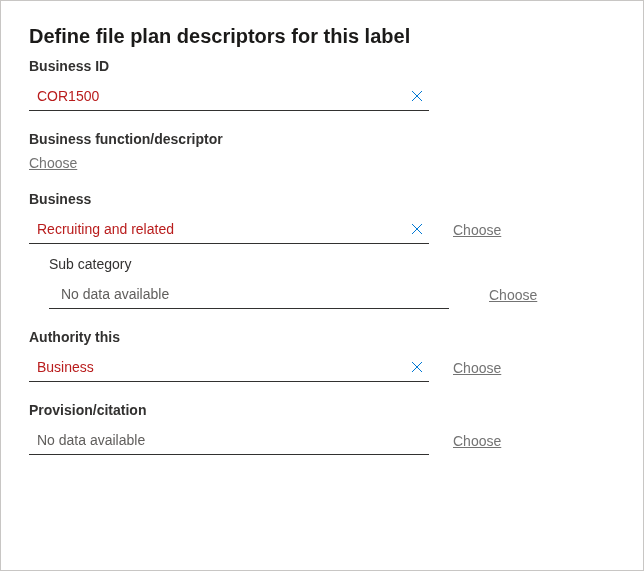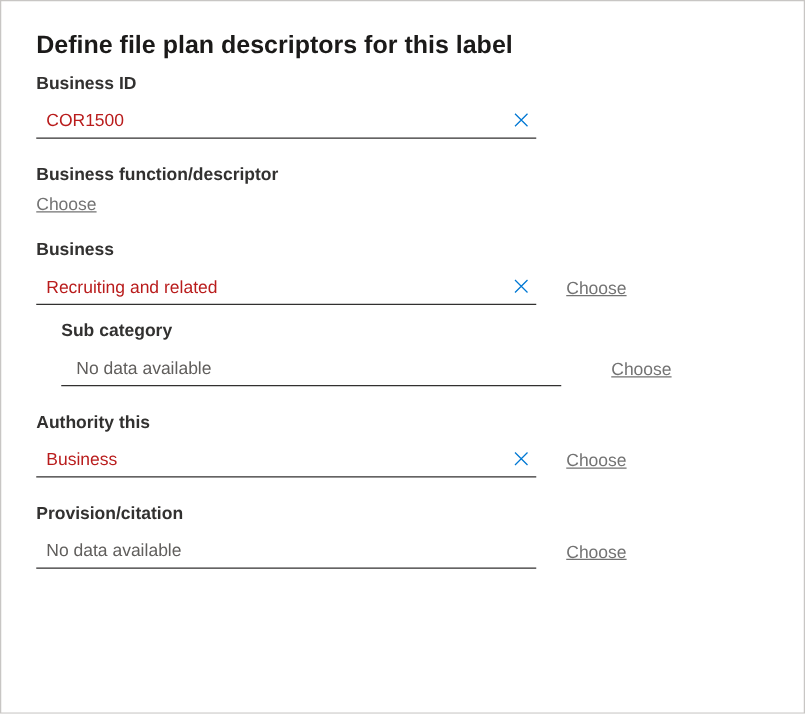--- a/index.html
+++ b/index.html
@@ -82,21 +82,21 @@
       color: #737373;
       cursor: pointer;
       text-decoration: underline;
     }
     .sub-field {
       margin-left: 20px;
       margin-top: 12px;
       margin-bottom: 20px;
     }
     .sub-field .field-label {
-      font-weight: 700;
+      font-weight: 400;
     }
     .sub-field .field-row {
       gap: 40px;
     }
     .sub-field .input-wrap {
       flex: 0 0 400px;
       padding-left: 12px;
     }
   </style>
 </head>

